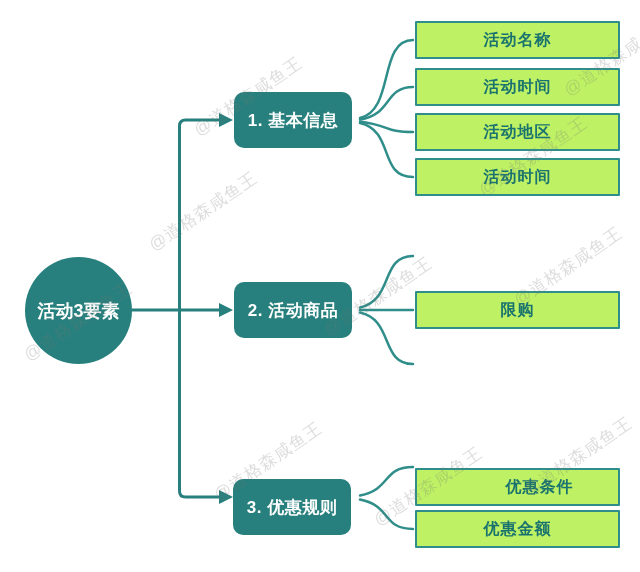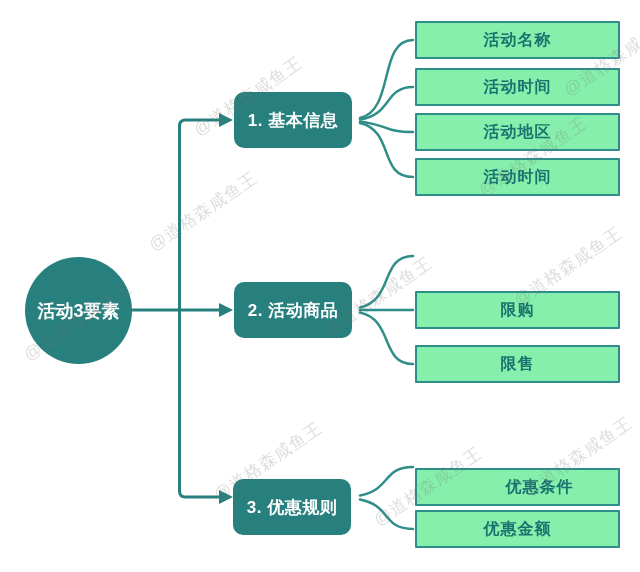--- a/index.html
+++ b/index.html
@@ -17,21 +17,21 @@
     background:#27807d;color:#ffffff;font-size:18px;font-weight:bold;
   }
   .branch{
     width:118px;height:56px;border-radius:10px;background:#27807d;
     color:#ffffff;font-size:17px;font-weight:bold;letter-spacing:0.5px;
   }
   .b1{left:234px;top:92px;}
   .b2{left:234px;top:282px;}
   .b3{left:233px;top:479px;}
   .leaf{
-    left:415px;width:205px;height:38px;border-radius:1px;background:#86efac;
+    left:415px;width:205px;height:38px;border-radius:1px;background:#bef264;
     border:2px solid #2f8e8a;color:#1a736e;font-size:16px;font-weight:bold;
     letter-spacing:1px;
   }
   .l1{top:21px;} .l2{top:68px;} .l3{top:113px;} .l4{top:158px;}
   .l5{top:237px;} .l6{top:291px;} .l7{top:345px;}
   .l8{top:468px;padding-left:44px;} .l9{top:510px;font-family:Liberation Mono, monospace;}
   .wm-layer{position:absolute;left:0;top:0;width:640px;height:572px;z-index:5;pointer-events:none;}
   .wm{
     position:absolute;white-space:nowrap;font-size:17px;
     color:rgba(118,118,118,0.25);transform:rotate(-34deg);transform-origin:center;
@@ -71,21 +71,20 @@
 
   <div class="node branch b1">1. 基本信息</div>
   <div class="node branch b2">2. 活动商品</div>
   <div class="node branch b3">3. 优惠规则</div>
 
   <div class="node leaf l1">活动名称</div>
   <div class="node leaf l3">活动地区</div>
   <div class="node leaf l2">活动时间</div>
   <div class="node leaf l4">活动时间</div>
   <div class="node leaf l6">限购</div>
-  <div class="node leaf l7">限售</div>
   <div class="node leaf l8">优惠条件</div>
   <div class="node leaf l9">优惠金额</div>
 
   <div class="wm-layer">
     <span class="wm" style="left:555px;top:45px;">@道格森咸鱼王</span>
     <span class="wm" style="left:185px;top:85px;">@道格森咸鱼王</span>
     <span class="wm" style="left:470px;top:145px;">@道格森咸鱼王</span>
     <span class="wm" style="left:140px;top:200px;">@道格森咸鱼王</span>
     <span class="wm" style="left:15px;top:310px;">@道格森咸鱼王</span>
     <span class="wm" style="left:315px;top:285px;">@道格森咸鱼王</span>

